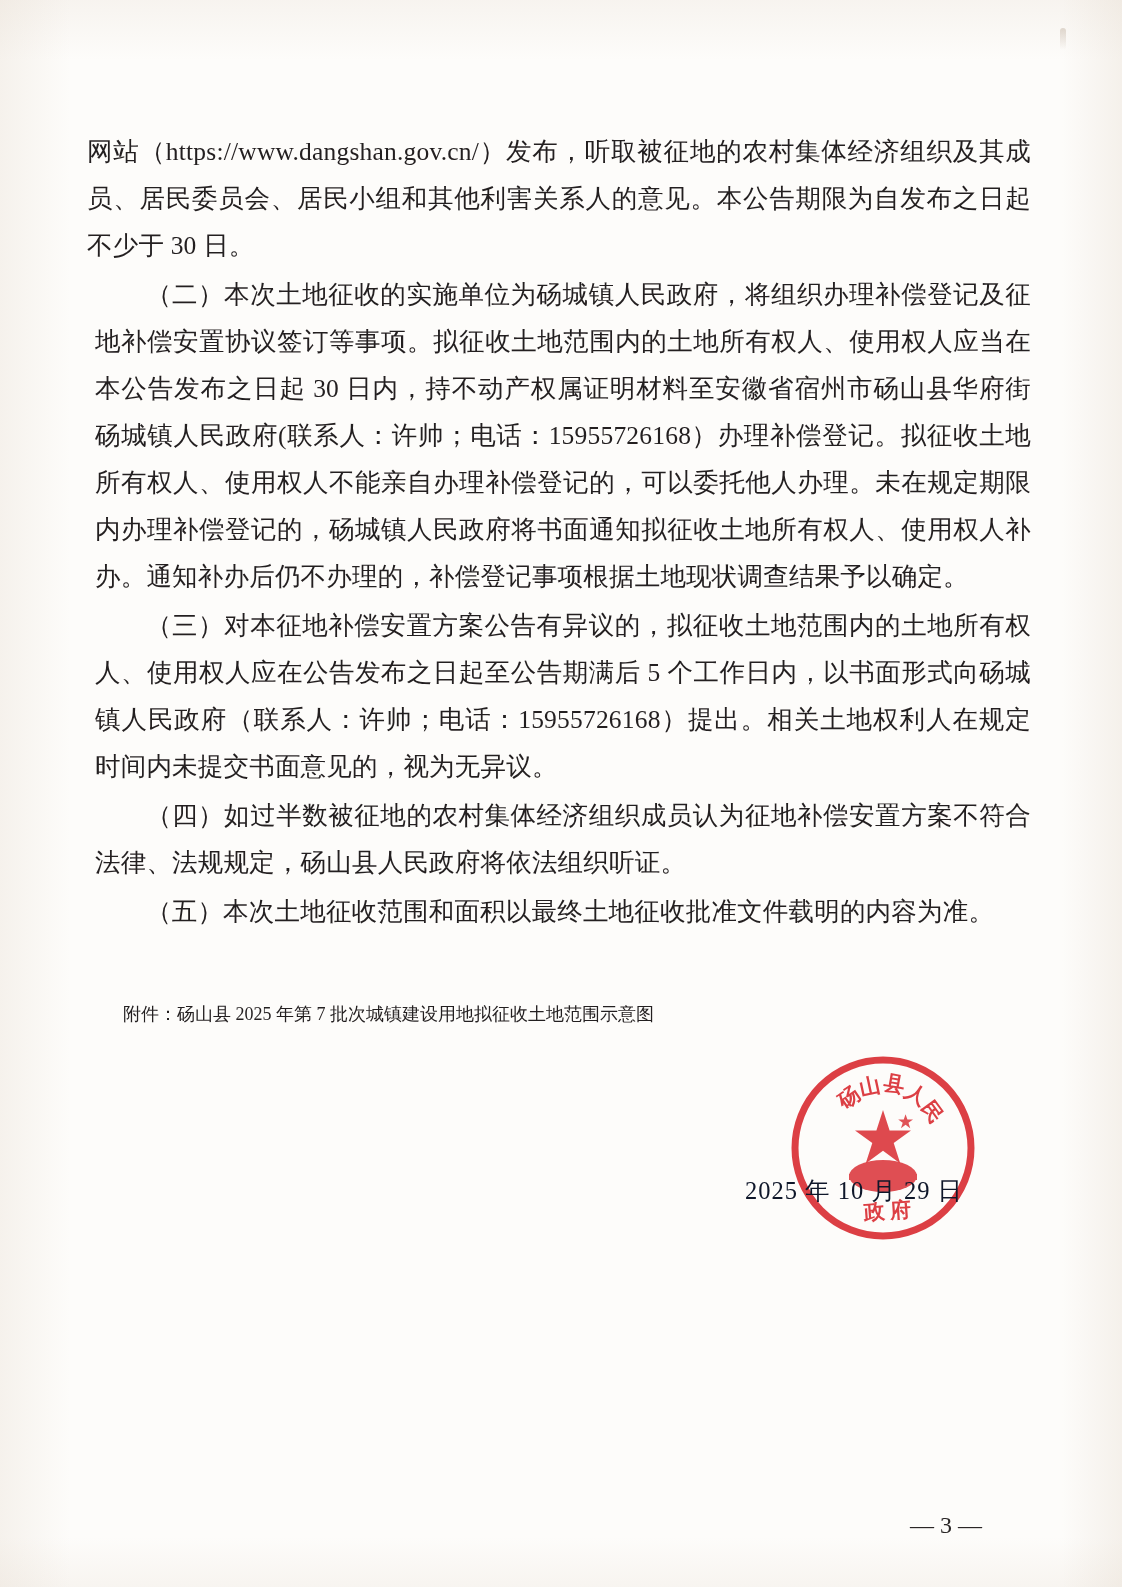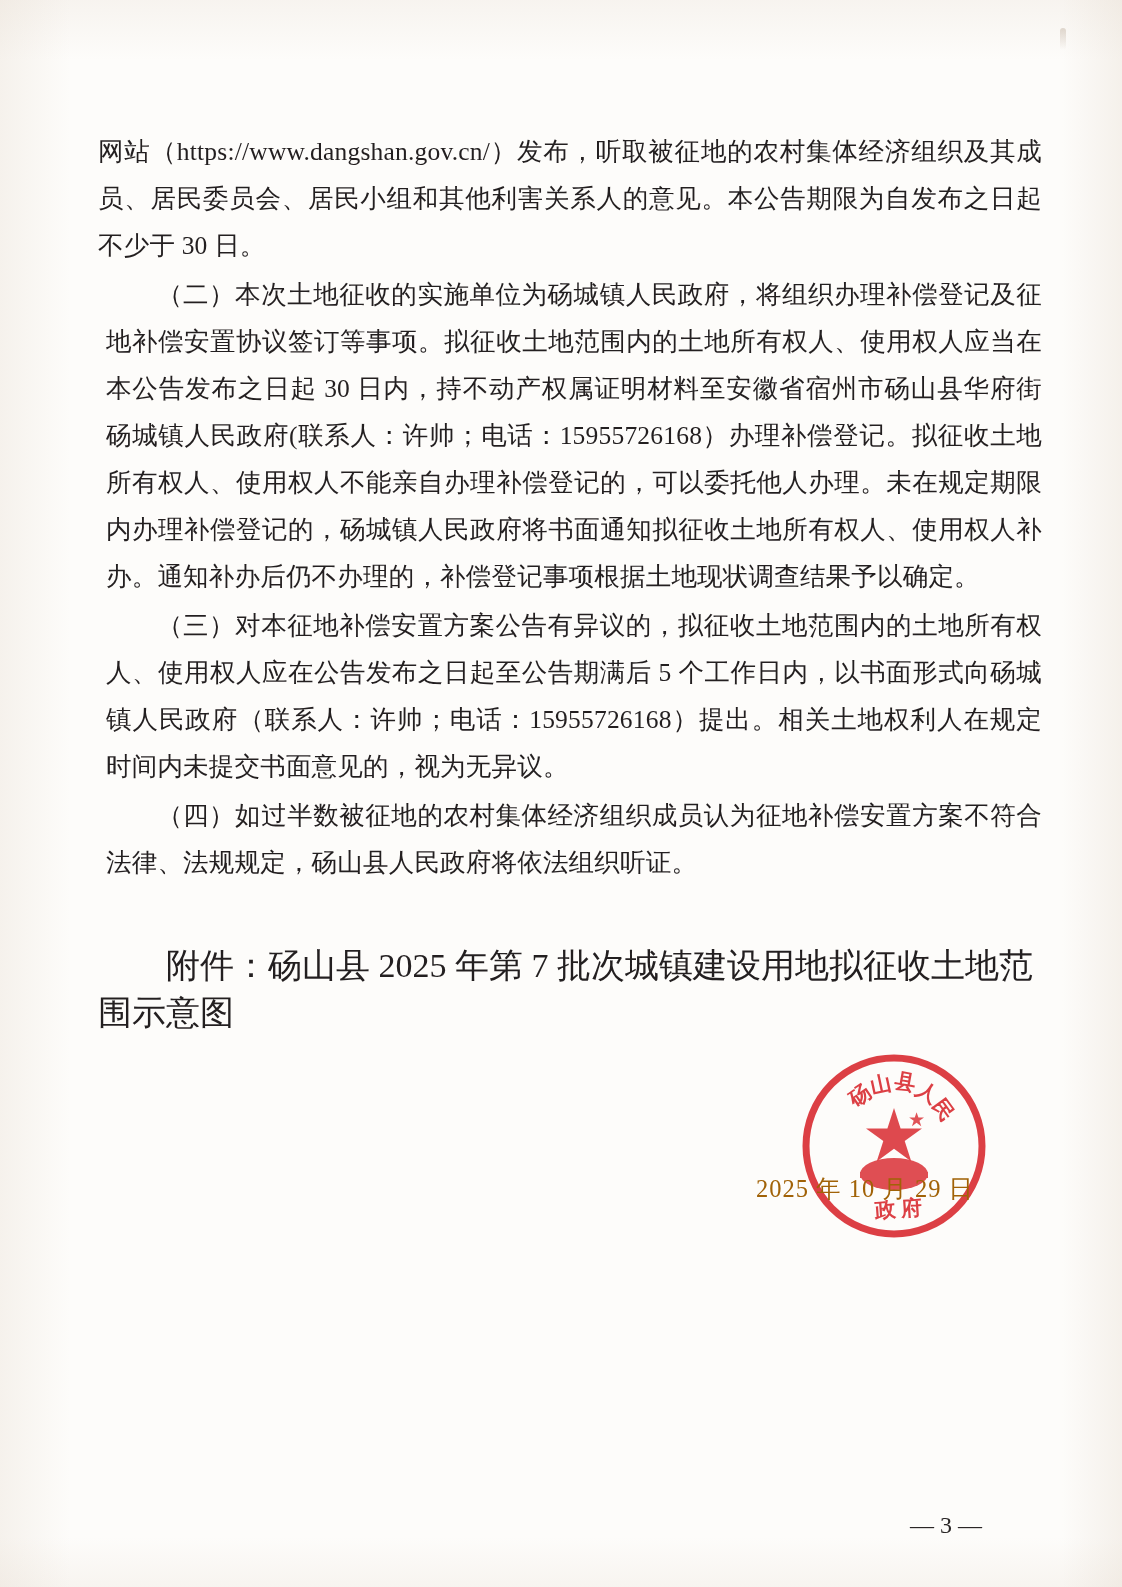--- a/index.html
+++ b/index.html
@@ -21,53 +21,53 @@
     inset: 0;
     background:
       linear-gradient(to right, rgba(226,214,200,0.28) 0px, rgba(255,255,255,0) 70px),
       linear-gradient(to left, rgba(226,214,200,0.30) 0px, rgba(255,255,255,0) 60px),
       linear-gradient(to bottom, rgba(226,214,200,0.22) 0px, rgba(255,255,255,0) 60px),
       linear-gradient(to top, rgba(226,214,200,0.20) 0px, rgba(255,255,255,0) 50px);
     pointer-events: none;
   }
   .doc {
     position: absolute;
-    left: 98px;
+    left: 87px;
     top: 128px;
     width: 944px;
   }
   p.para {
     margin: 0 0 2px 0;
     font-size: 25.5px;
     line-height: 47px;
     text-align: justify;
     text-justify: inter-ideograph;
     letter-spacing: 0.2px;
   }
   p.indent {
     text-indent: 2em;
     margin-left: 8px;
   }
   .attach {
     margin-top: 56px;
     text-indent: 2em;
-    font-size: 34px;
+    font-size: 18px;
     line-height: 47px;
   }
   .sign-block {
     position: relative;
     height: 230px;
   }
   .date-line {
     position: absolute;
     right: 68px;
     top: 136px;
     font-size: 24.5px;
     letter-spacing: 1px;
-    color: #a16207;
+    color: #0f172a;
   }
   
   .seal {
     position: absolute;
     right: 48px;
     top: 10px;
     width: 200px;
     height: 200px;
     opacity: 0.88;
     pointer-events: none;
@@ -102,20 +102,21 @@
 <div class="doc">
 
   <p class="para">网站（https://www.dangshan.gov.cn/）发布，听取被征地的农村集体经济组织及其成员、居民委员会、居民小组和其他利害关系人的意见。本公告期限为自发布之日起不少于 30 日。</p>
 
   <p class="para indent">（二）本次土地征收的实施单位为砀城镇人民政府，将组织办理补偿登记及征地补偿安置协议签订等事项。拟征收土地范围内的土地所有权人、使用权人应当在本公告发布之日起 30 日内，持不动产权属证明材料至安徽省宿州市砀山县华府街砀城镇人民政府(联系人：许帅；电话：15955726168）办理补偿登记。拟征收土地所有权人、使用权人不能亲自办理补偿登记的，可以委托他人办理。未在规定期限内办理补偿登记的，砀城镇人民政府将书面通知拟征收土地所有权人、使用权人补办。通知补办后仍不办理的，补偿登记事项根据土地现状调查结果予以确定。</p>
 
   <p class="para indent">（三）对本征地补偿安置方案公告有异议的，拟征收土地范围内的土地所有权人、使用权人应在公告发布之日起至公告期满后 5 个工作日内，以书面形式向砀城镇人民政府（联系人：许帅；电话：15955726168）提出。相关土地权利人在规定时间内未提交书面意见的，视为无异议。</p>
 
   <p class="para indent">（四）如过半数被征地的农村集体经济组织成员认为征地补偿安置方案不符合法律、法规规定，砀山县人民政府将依法组织听证。</p>
 
+  <p class="para indent">（五）本次土地征收范围和面积以最终土地征收批准文件载明的内容为准。</p>
 
 
   <div class="attach">附件：砀山县 2025 年第 7 批次城镇建设用地拟征收土地范围示意图</div>
 
   <div class="sign-block">
     <div class="seal">
       <svg viewBox="0 0 200 200" width="200" height="200" aria-hidden="true">
         <circle cx="100" cy="100" r="88" fill="none" stroke="#d8262c" stroke-width="7"></circle>
         <g fill="#d8262c">
           <path d="M100 62 l6.6 20.4 21.4 0 -17.3 12.6 6.6 20.4 -17.3-12.6 -17.3 12.6 6.6-20.4 -17.3-12.6 21.4 0 Z" opacity="0.95"></path>

